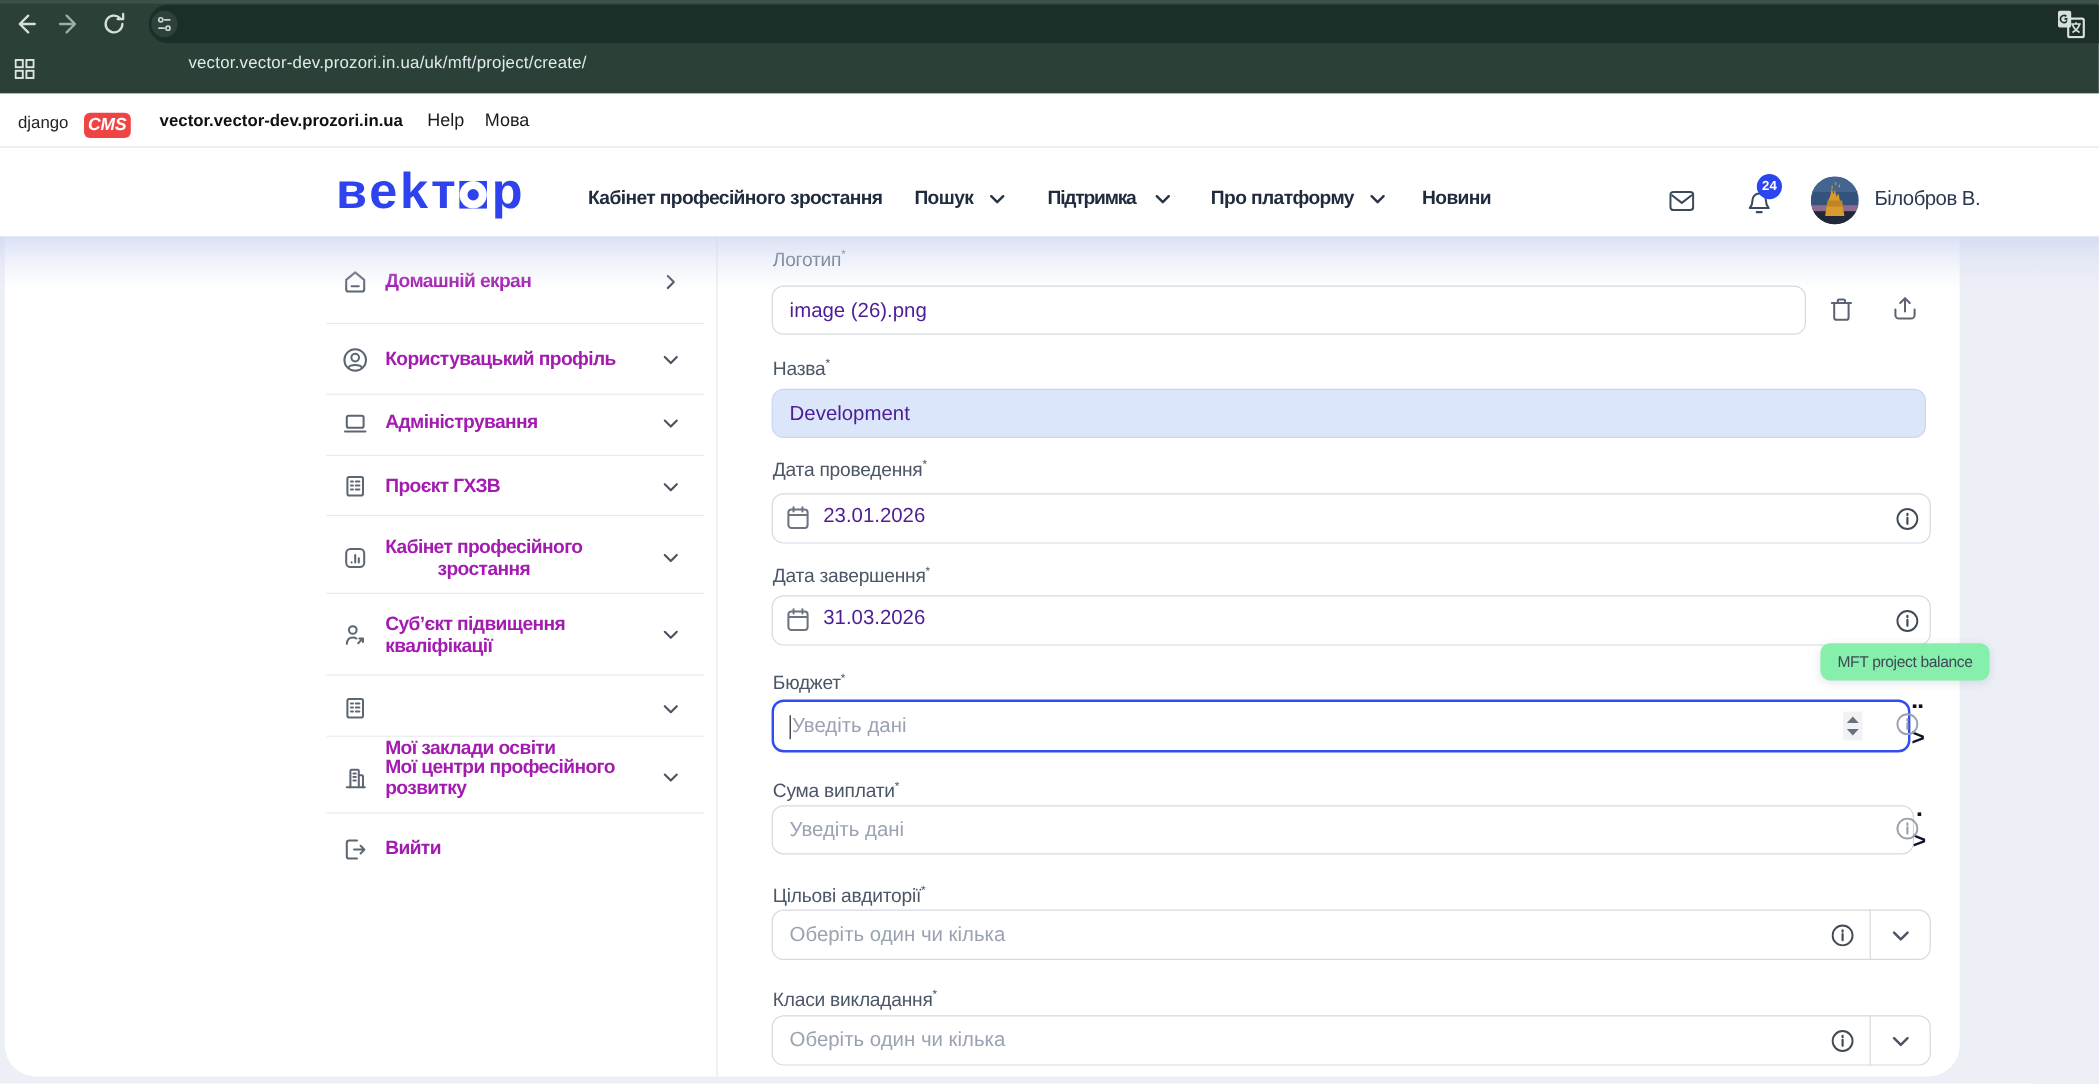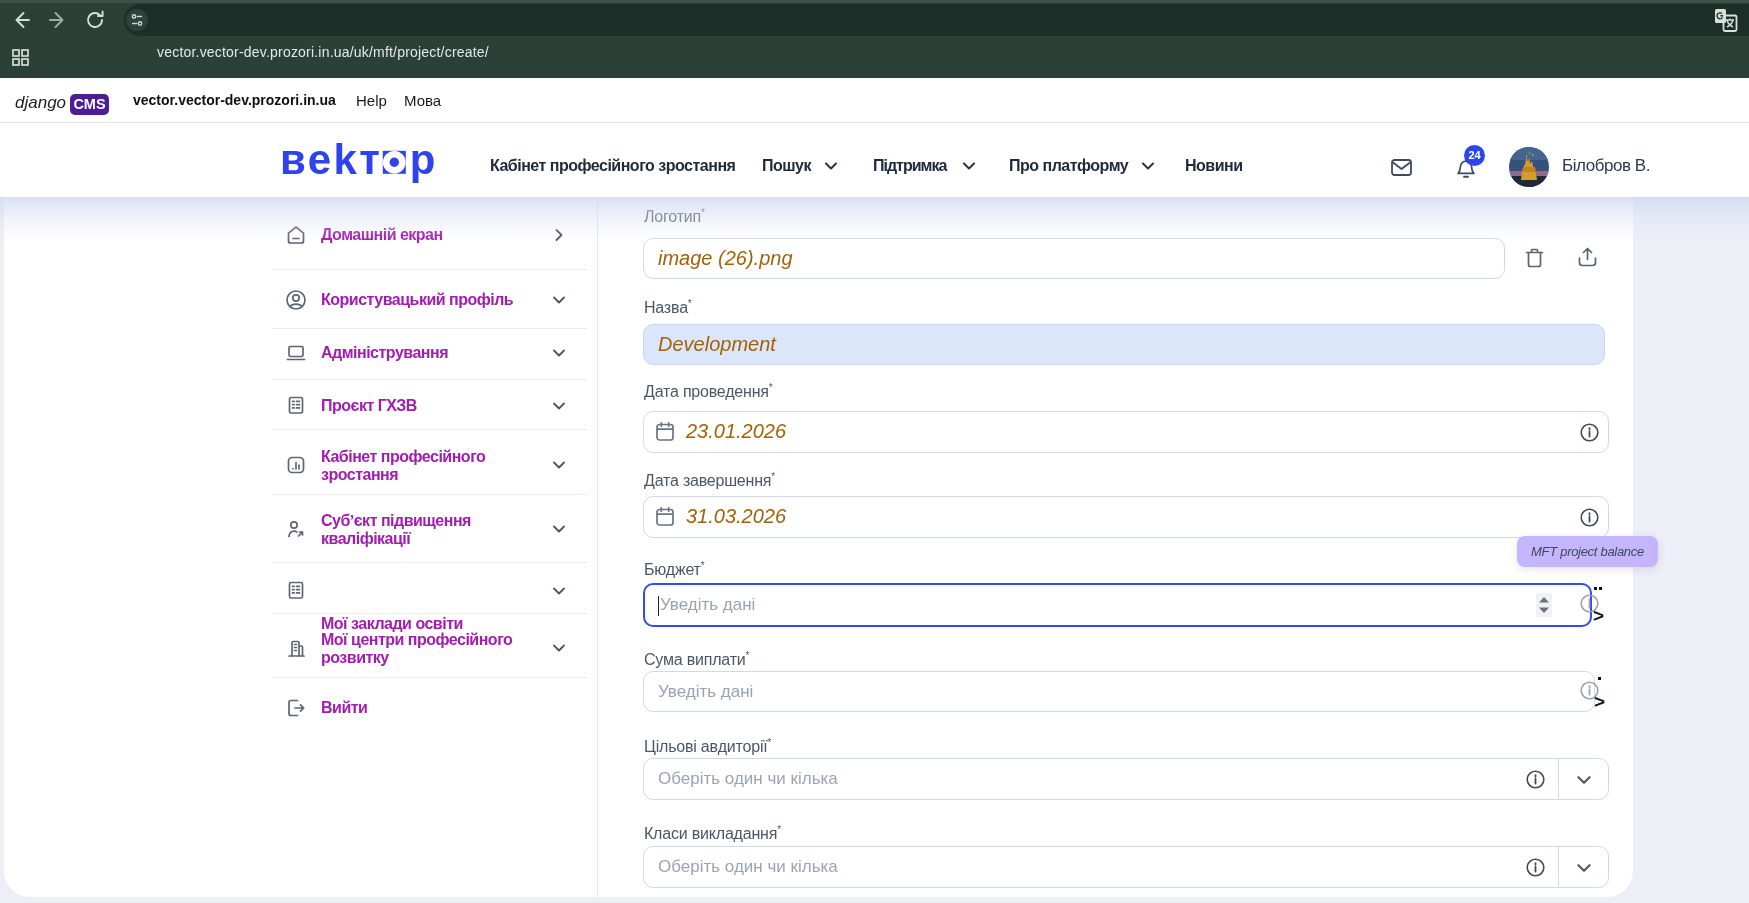--- a/index.html
+++ b/index.html
@@ -36,21 +36,21 @@
   .sline { position:absolute; left:272px; width:315px; height:1px; background:#e9eaf0; }
   .sitem { position:absolute; left:321px; color:#a21caf; font-weight:700; font-size:16px; line-height:17.5px; letter-spacing:-0.5px; }
   .sicon { position:absolute; left:284px; width:24px; height:24px; }
   .schev { position:absolute; left:551px; width:16px; height:16px; }
 
   
   .flabel { position:absolute; left:644px; font-size:16px; color:#4b5766; letter-spacing:-0.2px; }
   .flabel sup { font-size:10px; }
   .finput { position:absolute; left:643px; background:#fff; border:1px solid #d4d9e1; border-radius:10px; }
   .ph { color:#9aa3b2; font-size:17px; }
-  .itext { color:#a16207; font-size:20px;font-style:italic; }
+  .itext { color:#4c1d95; font-size:17px; }
 </style>
 </head>
 <body>
 
 <div id="chrome">
   <div id="tabstrip"></div>
 
   <svg class="cicon" style="left:10px;top:9px" width="22" height="22" viewBox="0 0 22 22">
     <path d="M13.5 4 L6.5 11 L13.5 18 M6.5 11 H19" stroke="#d6e0db" stroke-width="1.9" fill="none" stroke-linecap="round" stroke-linejoin="round"></path>
   </svg>
@@ -83,22 +83,22 @@
 
   <svg class="cicon" style="left:12px;top:49px" width="17" height="17" viewBox="0 0 17 17">
     <rect x="1" y="1" width="6" height="6" fill="none" stroke="#dde6e1" stroke-width="1.6"></rect>
     <rect x="10" y="1" width="6" height="6" fill="none" stroke="#dde6e1" stroke-width="1.6"></rect>
     <rect x="1" y="10" width="6" height="6" fill="none" stroke="#dde6e1" stroke-width="1.6"></rect>
     <rect x="10" y="10" width="6" height="6" fill="none" stroke="#dde6e1" stroke-width="1.6"></rect>
   </svg>
 </div>
 
 <div id="djbar">
-  <div class="t" style="left:15px;top:2px;font-size:17px;color:#222;font-style:italic;">django</div>
-  <div style="position:absolute;left:70px;top:16px;width:39px;height:21px;background:#4c1d95;border-radius:5px;color:#fff;font-weight:700;font-size:14.5px;text-align:center;line-height:21px;">CMS</div>
+  <div class="t" style="left:15px;top:2px;font-size:14px;color:#222;">django</div>
+  <div style="position:absolute;left:70px;top:16px;width:39px;height:21px;background:#ef4444;border-radius:5px;color:#fff;font-weight:700;font-size:14.5px;text-align:center;line-height:21px;font-style:italic;">CMS</div>
   <div class="t" style="left:133px;font-weight:700;font-size:14px;color:#101010;">vector.vector-dev.prozori.in.ua</div>
   <div class="t" style="left:356px;font-size:15px;color:#1a1a1a;">Help</div>
   <div class="t" style="left:404px;font-size:15px;color:#1a1a1a;">Мова</div>
 </div>
 
 <div id="header">
   <div id="logo" style="position:absolute;left:278px;top:8px;">
     <svg width="170" height="64" viewBox="0 0 170 64">
       <text x="2" y="41.6" font-family="Liberation Sans, sans-serif" font-weight="700" font-size="42" fill="#2e42ed" letter-spacing="2.4">веkт</text>
       <g transform="translate(104.8,18.8)">
@@ -197,21 +197,21 @@
     <div class="sitem" style="top:200px;">Проєкт ГХЗВ</div>
     <svg class="schev" style="top:201px" viewBox="0 0 16 16">
         <path d="M3 5.5 L8 10.5 L13 5.5" stroke="#4a5462" stroke-width="1.8" fill="none" stroke-linecap="round" stroke-linejoin="round"></path>
       </svg>
     <div class="sline" style="top:232px"></div>
 
     <svg class="sicon" style="top:256px" viewBox="0 0 24 24" fill="none" stroke="#5d6673" stroke-width="1.7" stroke-linecap="round" stroke-linejoin="round">
       <rect x="4.5" y="4.5" width="15" height="15" rx="3.5"></rect>
       <path d="M9 15.8 v-.2 M12 15.8 V9.5 M15 15.8 v-3.6"></path>
     </svg>
-    <div class="sitem" style="top:251px;">Кабінет професійного<br>зростання</div>
+    <div class="sitem" style="top:251px;text-align:center;">Кабінет професійного<br>зростання</div>
     <svg class="schev" style="top:260px" viewBox="0 0 16 16">
         <path d="M3 5.5 L8 10.5 L13 5.5" stroke="#4a5462" stroke-width="1.8" fill="none" stroke-linecap="round" stroke-linejoin="round"></path>
       </svg>
     <div class="sline" style="top:297px"></div>
 
     <svg class="sicon" style="top:320px" viewBox="0 0 24 24" fill="none" stroke="#5d6673" stroke-width="1.7" stroke-linecap="round" stroke-linejoin="round">
       <circle cx="10" cy="8" r="3.2"></circle>
       <path d="M5 19.5 c.3-3.6 2.2-5.3 5-5.3 1.2 0 2.2.3 3 .9"></path>
       <path d="M14.5 19 l4-4 M18.5 18 v-3 h-3"></path>
     </svg>
@@ -286,21 +286,21 @@
     <svg class="cicon" style="left:655px;top:309px" width="20" height="21" viewBox="0 0 20 21" fill="none" stroke="#6b7480" stroke-width="1.7" stroke-linecap="round" stroke-linejoin="round">
       <rect x="2" y="3.5" width="16" height="15.5" rx="2.5"></rect>
       <path d="M2.5 8.2 h15 M6.3 1.8 v3.4 M13.7 1.8 v3.4"></path>
     </svg>
     <div class="abs itext" style="left:686px;top:308px;">31.03.2026</div>
     <svg class="cicon" style="left:1580px;top:311px" width="19" height="19" viewBox="0 0 19 19">
       <circle cx="9.5" cy="9.5" r="8.3" fill="none" stroke="#414b57" stroke-width="1.6"></circle>
       <path d="M9.5 8.5 v5 M9.5 5.2 v1.2" stroke="#414b57" stroke-width="1.8" stroke-linecap="round"></path>
     </svg>
 
-    <div class="abs" style="left:1517px;top:339px;width:141px;height:31px;background:#c4b5fd;border-radius:8px;box-shadow:0 2px 8px rgba(40,50,80,.13);line-height:31px;text-align:center;font-size:13px;letter-spacing:-0.3px;color:#3f4a56;z-index:5;font-style:italic;">MFT project balance</div>
+    <div class="abs" style="left:1517px;top:339px;width:141px;height:31px;background:#86efac;border-radius:8px;box-shadow:0 2px 8px rgba(40,50,80,.13);line-height:31px;text-align:center;font-size:13px;letter-spacing:-0.3px;color:#3f4a56;z-index:5;">MFT project balance</div>
 
     <div class="flabel" style="top:363px;">Бюджет<sup>*</sup></div>
     <div class="finput" style="top:386px;width:949px;height:44px;border:2px solid #2f4df0;line-height:40px;padding-left:13px;">
       <span style="display:inline-block;width:1px;height:20px;background:#222;vertical-align:middle;margin-right:1px;"></span><span class="ph">Уведіть дані</span>
     </div>
     <div class="abs" style="left:1536px;top:396px;width:16px;height:24px;background:#f1f2f4;"></div>
     <svg class="cicon" style="left:1537px;top:399px" width="14" height="18" viewBox="0 0 14 18">
       <path d="M7 1 L12 6.5 H2 Z" fill="#6b717c"></path>
       <path d="M7 17 L2 11.5 H12 Z" fill="#6b717c"></path>
     </svg>

